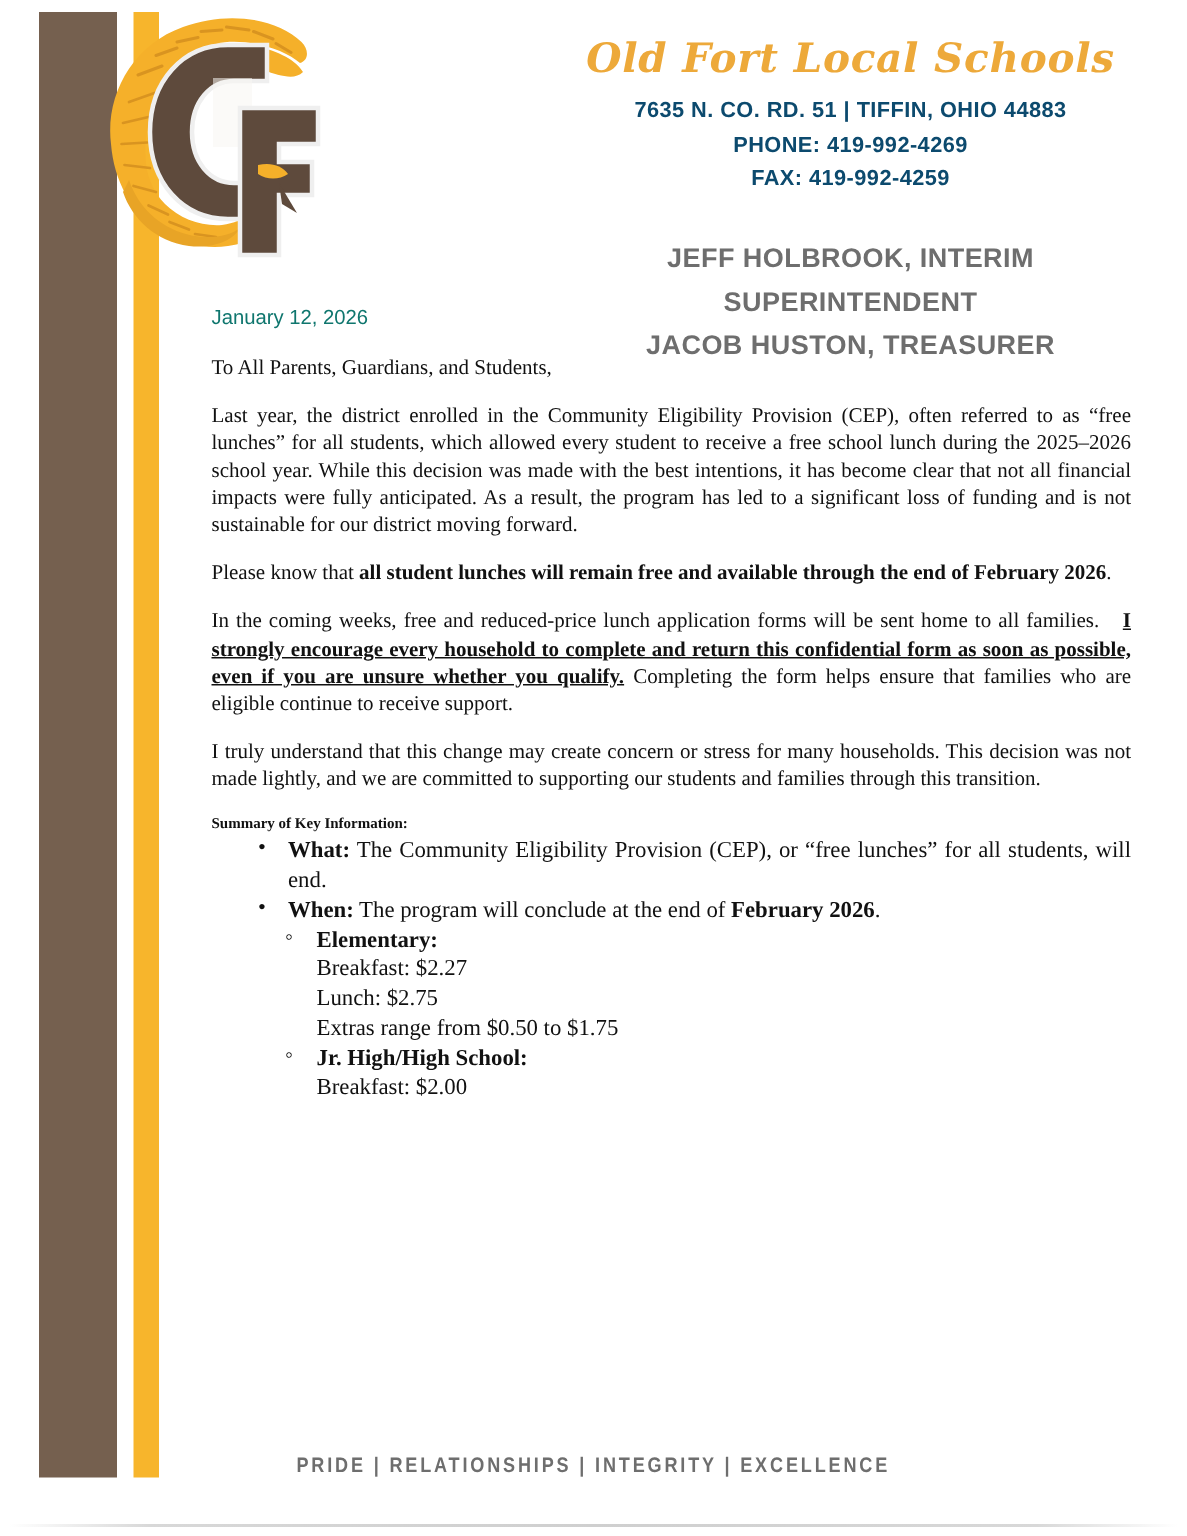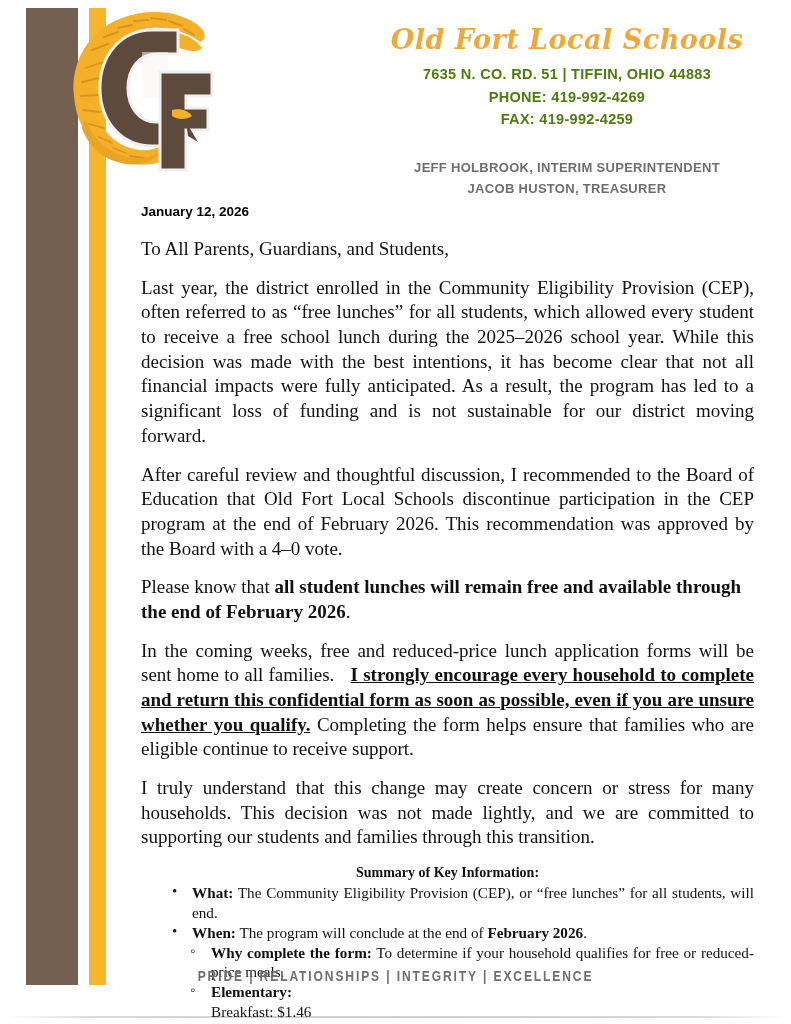--- a/index.html
+++ b/index.html
@@ -64,72 +64,71 @@
     color: #eda93a;
     letter-spacing: 0.5px;
     line-height: 1.15;
     white-space: nowrap;
   }
   .addr-lines {
     margin-top: 8px;
     font-family: "Liberation Sans", "DejaVu Sans", sans-serif;
     font-weight: bold;
     font-size: 14.5px;
-    color: #4d7c0f;
+    color: #0c4a6e;
     line-height: 1.55;
     letter-spacing: 0.3px;
   }
   .officials {
     position: absolute;
     left: 380px;
     top: 158px;
     width: 374px;
     text-align: center;
     font-family: "Liberation Sans", "DejaVu Sans", sans-serif;
     font-weight: bold;
-    font-size: 13px;
+    font-size: 18px;
     color: #6e6e6e;
     line-height: 1.6;
     letter-spacing: 0.3px;
     z-index: 4;
   }
 
   
   .body-wrap {
     position: absolute;
     left: 141px;
     top: 204px;
     width: 613px;
     z-index: 5;
   }
   .letter-date {
     font-family: "Liberation Sans", "DejaVu Sans", sans-serif;
-    font-weight: bold;
+    font-weight: normal;
     font-size: 13.5px;
-    color: #000000;
+    color: #0f766e;
     margin-bottom: 18px;
   }
   p.para {
     margin: 0 0 14px 0;
-    font-size: 19px;
+    font-size: 14px;
     line-height: 1.30;
     text-align: justify;
     text-justify: inter-word;
     color: #111;
   }
   p.para.nojust { text-align: left; }
   .b { font-weight: bold; }
   .bu { font-weight: bold; text-decoration: underline; margin-left: 11px; }
 
   .summary-head {
     font-weight: bold;
-    font-size: 14px;
+    font-size: 10px;
     line-height: 1.30;
     margin: 4px 0 1px 0;
-    text-align: center;
   }
 
   
   ul.lvl1 {
     list-style: none;
     margin: 0;
     padding: 0 0 0 29px;
   }
   ul.lvl1 > li {
     position: relative;
@@ -247,45 +246,41 @@
 
 <div class="body-wrap">
 
   <div class="letter-date">January 12, 2026</div>
 
   <p class="para nojust">To All Parents, Guardians, and Students,</p>
 
 
   <p class="para">Last year, the district enrolled in the Community Eligibility Provision (CEP), often referred to as “free lunches” for all students, which allowed every student to receive a free school lunch during the 2025–2026 school year. While this decision was made with the best intentions, it has become clear that not all financial impacts were fully anticipated. As a result, the program has led to a significant loss of funding and is not sustainable for our district moving forward.</p>
 
-  <p class="para">After careful review and thoughtful discussion, I recommended to the Board of Education that Old Fort Local Schools discontinue participation in the CEP program at the end of February 2026. This recommendation was approved by the Board with a 4–0 vote.</p>
 
   <p class="para nojust"><span>Please know that </span><span class="b">all student lunches will remain free and available through the end of February 2026</span><span>.</span></p>
 
   <p class="para"><span>In the coming weeks, free and reduced-price lunch application forms will be sent home to all families. </span><span class="bu">I strongly encourage every household to complete and return this confidential form as soon as possible, even if you are unsure whether you qualify.</span><span> Completing the form helps ensure that families who are eligible continue to receive support.</span></p>
 
   <p class="para">I truly understand that this change may create concern or stress for many households. This decision was not made lightly, and we are committed to supporting our students and families through this transition.</p>
 
   <div class="summary-head">Summary of Key Information:</div>
 
   <ul class="lvl1">
     <li><span class="b">What:</span><span> The Community Eligibility Provision (CEP), or “free lunches” for all students, will end.</span></li>
     <li><span class="b">When:</span><span> The program will conclude at the end of </span><span class="b">February 2026</span><span>.</span></li>
   </ul>
 
-  <ul class="lvl2">
-    <li><span class="b">Why complete the form:</span><span> To determine if your household qualifies for free or reduced-price meals.</span></li>
-  </ul>
 
 
   <ul class="lvl2">
     <li><span class="b">Elementary:</span></li>
   </ul>
   <div class="plainline" style="padding-left:70px">
-    <div>Breakfast: $1.46</div>
+    <div>Breakfast: $2.27</div>
     <div>Lunch: $2.75</div>
     <div>Extras range from $0.50 to $1.75</div>
   </div>
 
   <ul class="lvl2">
     <li><span class="b">Jr. High/High School:</span></li>
   </ul>
   <div class="plainline" style="padding-left:70px">
     <div>Breakfast: $2.00</div>
 

